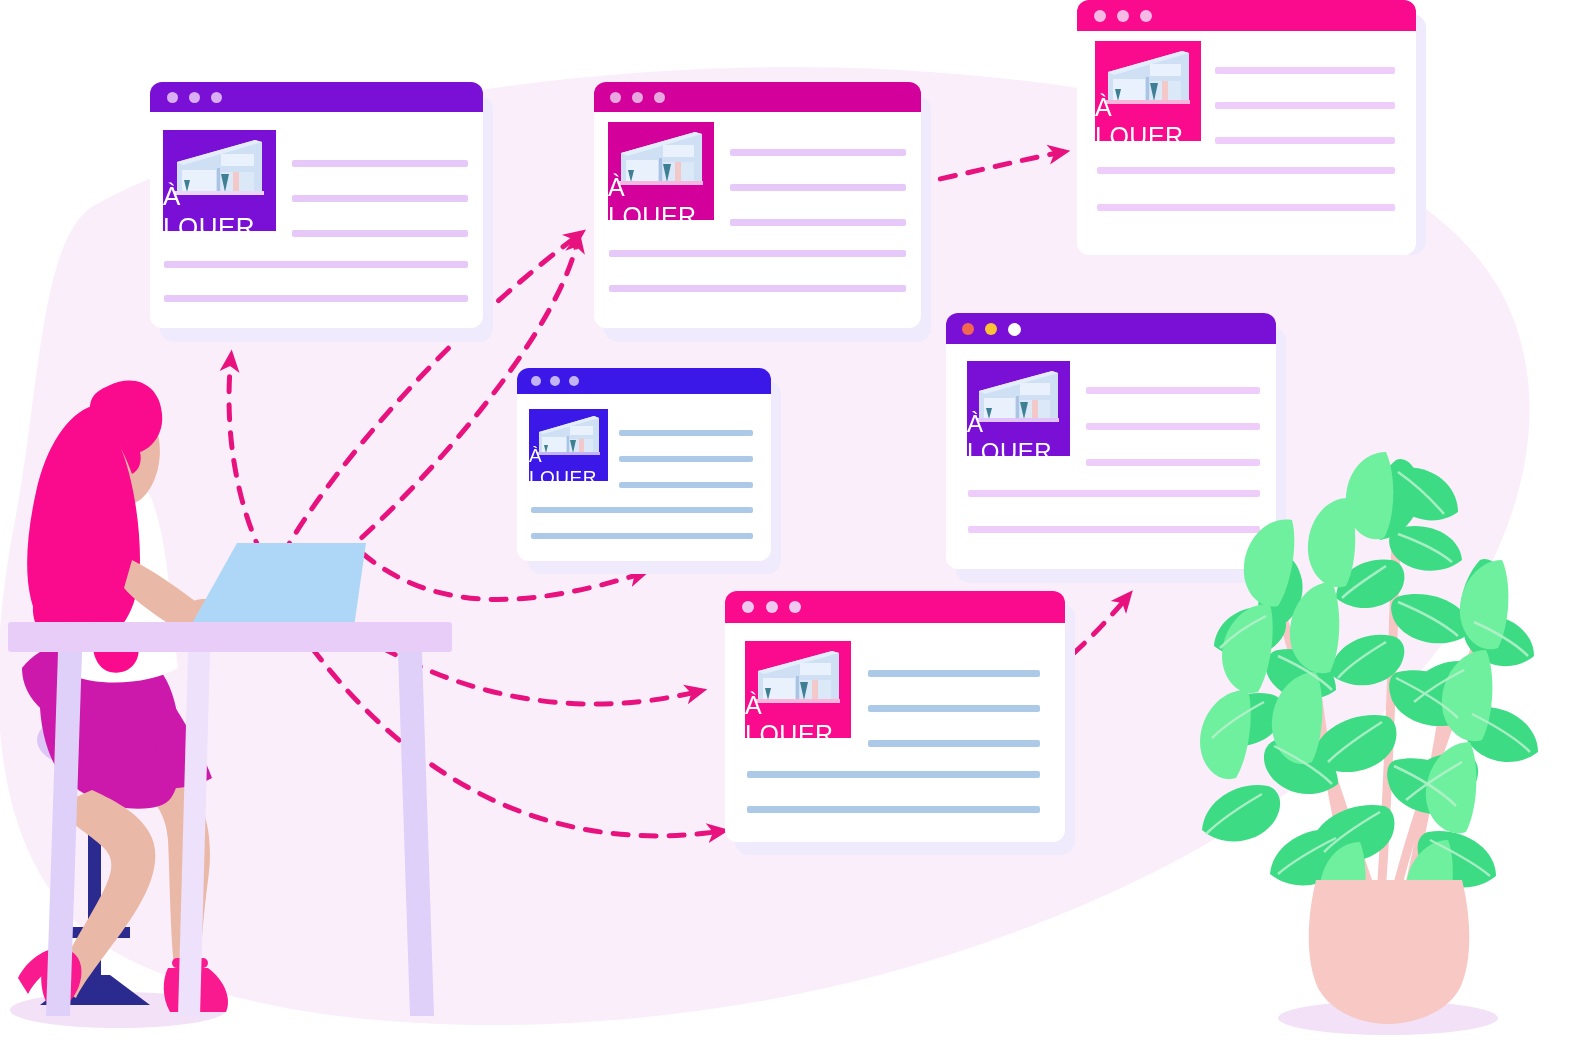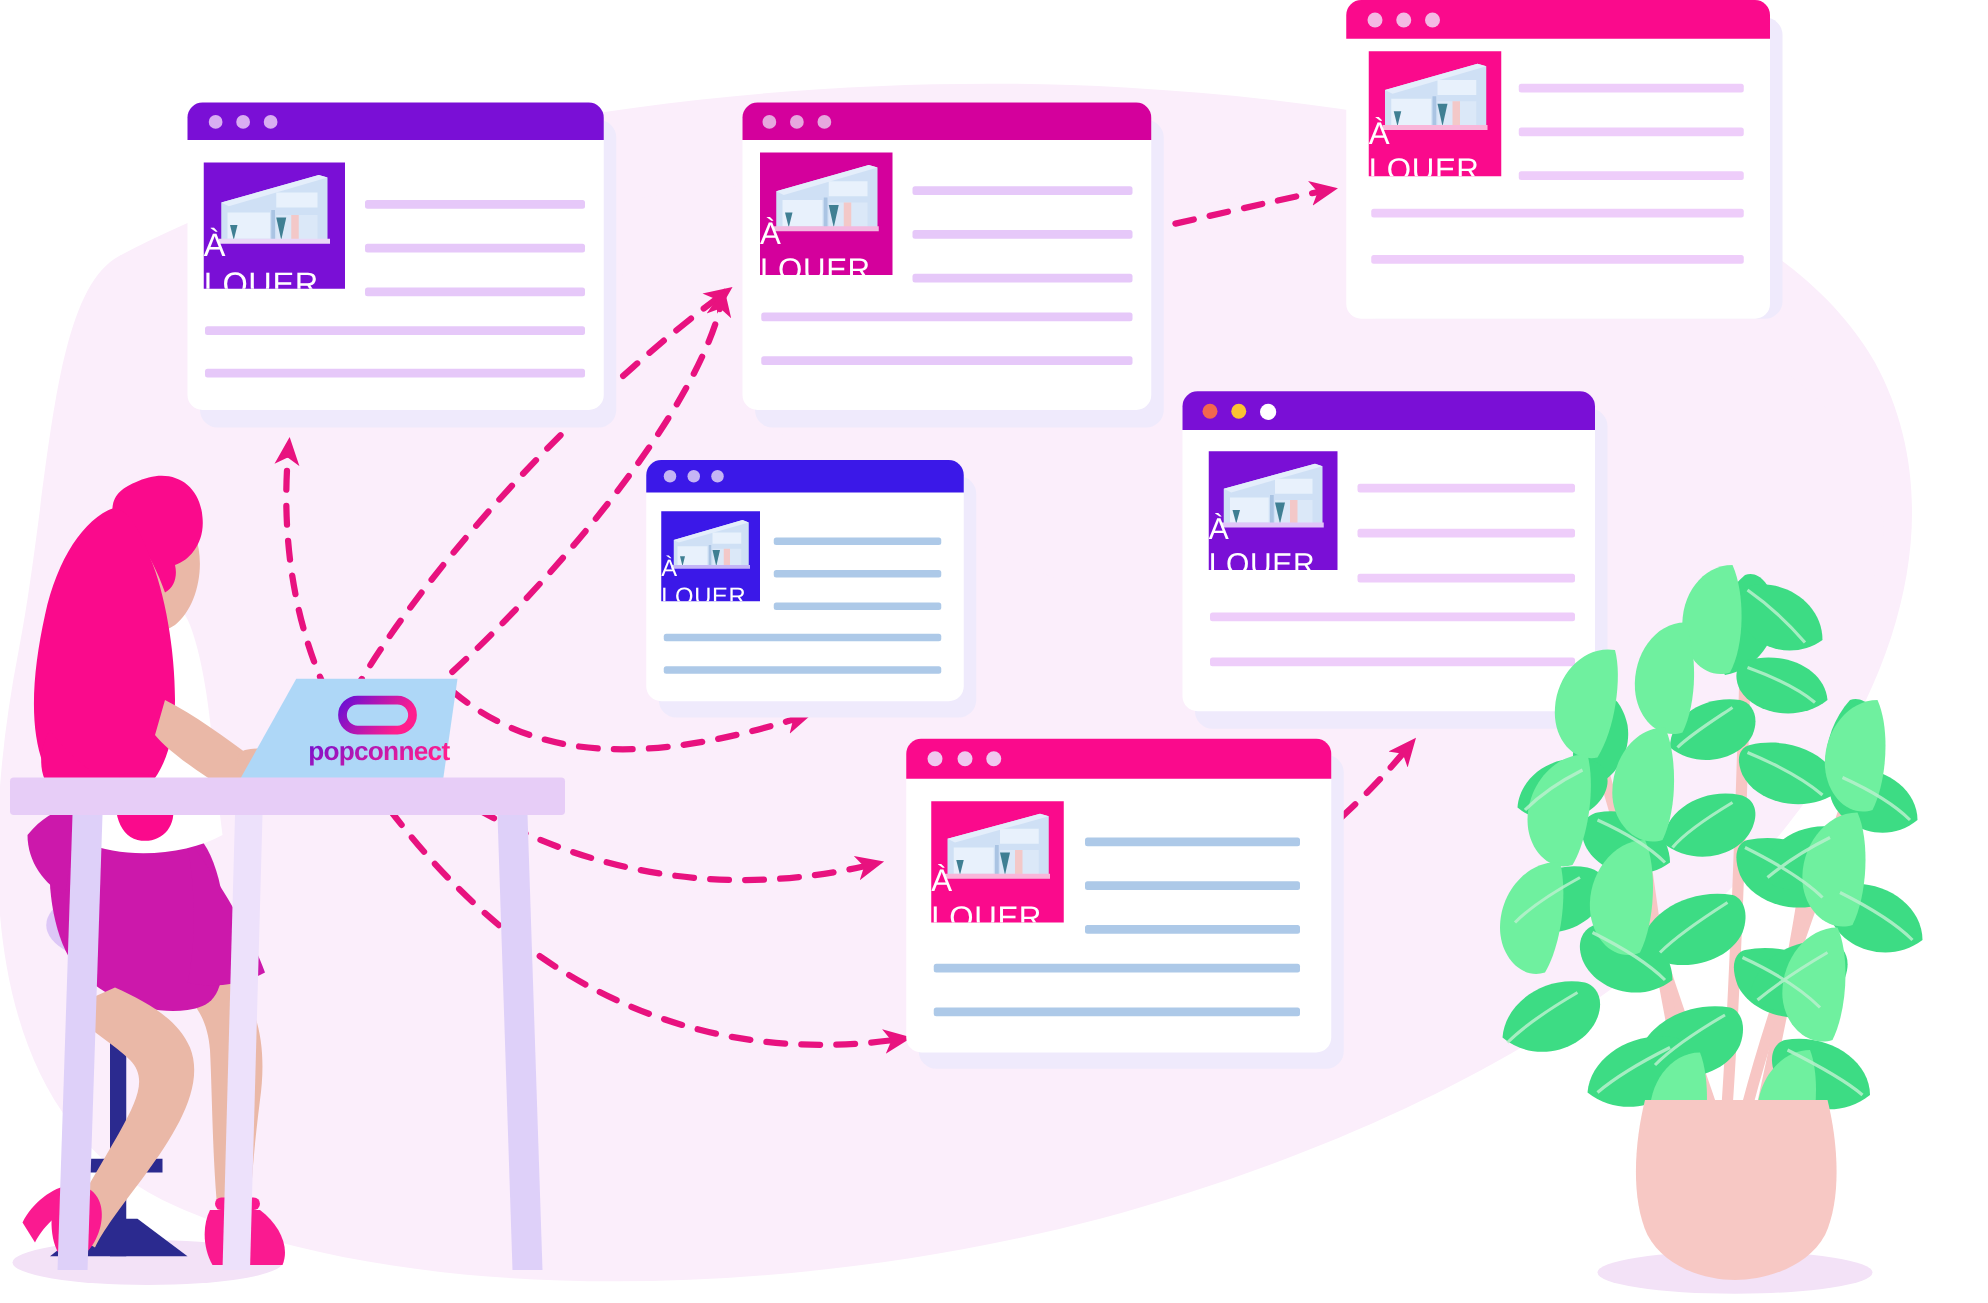--- a/index.html
+++ b/index.html
@@ -263,32 +263,20 @@
 
     <path d="M237,543 L366,543 L354,627 L190,627 Z" fill="#aed7f7"></path>
     <path d="M186,627 L357,627 L362,636 L180,636 Z" fill="#bfd8f2"></path>
 
     <rect x="8" y="622" width="444" height="30" rx="3" fill="#e7cdf7"></rect>
     <path d="M58,652 L82,652 L70,1016 L46,1016 Z" fill="#ded0f9"></path>
     <path d="M398,652 L422,652 L434,1016 L410,1016 Z" fill="#ded0f9"></path>
     <path d="M188,652 L210,652 L200,1016 L178,1016 Z" fill="#ede1fb"></path>
   </svg>
 
-  <div style="left:244px;top:556px;width:118px;height:58px;">
-    <svg width="118" height="58" viewBox="0 0 118 58">
-      <defs>
-        <linearGradient id="brandgrad" x1="0" y1="0" x2="1" y2="0.35">
-          <stop offset="0%" stop-color="#6b0fd4"></stop>
-          <stop offset="100%" stop-color="#ff1e8e"></stop>
-        </linearGradient>
-      </defs>
-      <rect x="30" y="4" width="56" height="24" rx="12" fill="none" stroke="url(#brandgrad)" stroke-width="7"></rect>
-      <text x="59" y="52" text-anchor="middle" font-family="Liberation Sans, sans-serif" font-size="21" font-weight="700" letter-spacing="-0.6" fill="url(#brandgrad)">popconnect</text>
-    </svg>
-  </div>
 
   <svg class="layer" viewBox="0 0 1590 1042">
     <ellipse cx="1388" cy="1018" rx="110" ry="17" fill="#f3e2f7"></ellipse>
 
     <g stroke="#f7c6c4" stroke-width="9" fill="none" stroke-linecap="round">
       <path d="M1382,880 C1388,790 1392,680 1396,540"></path>
       <path d="M1368,882 C1340,800 1305,700 1278,600"></path>
       <path d="M1398,884 C1420,800 1452,720 1478,640"></path>
       <path d="M1352,884 C1336,820 1326,760 1318,700"></path>
       <path d="M1410,884 C1424,820 1434,770 1442,720"></path>

